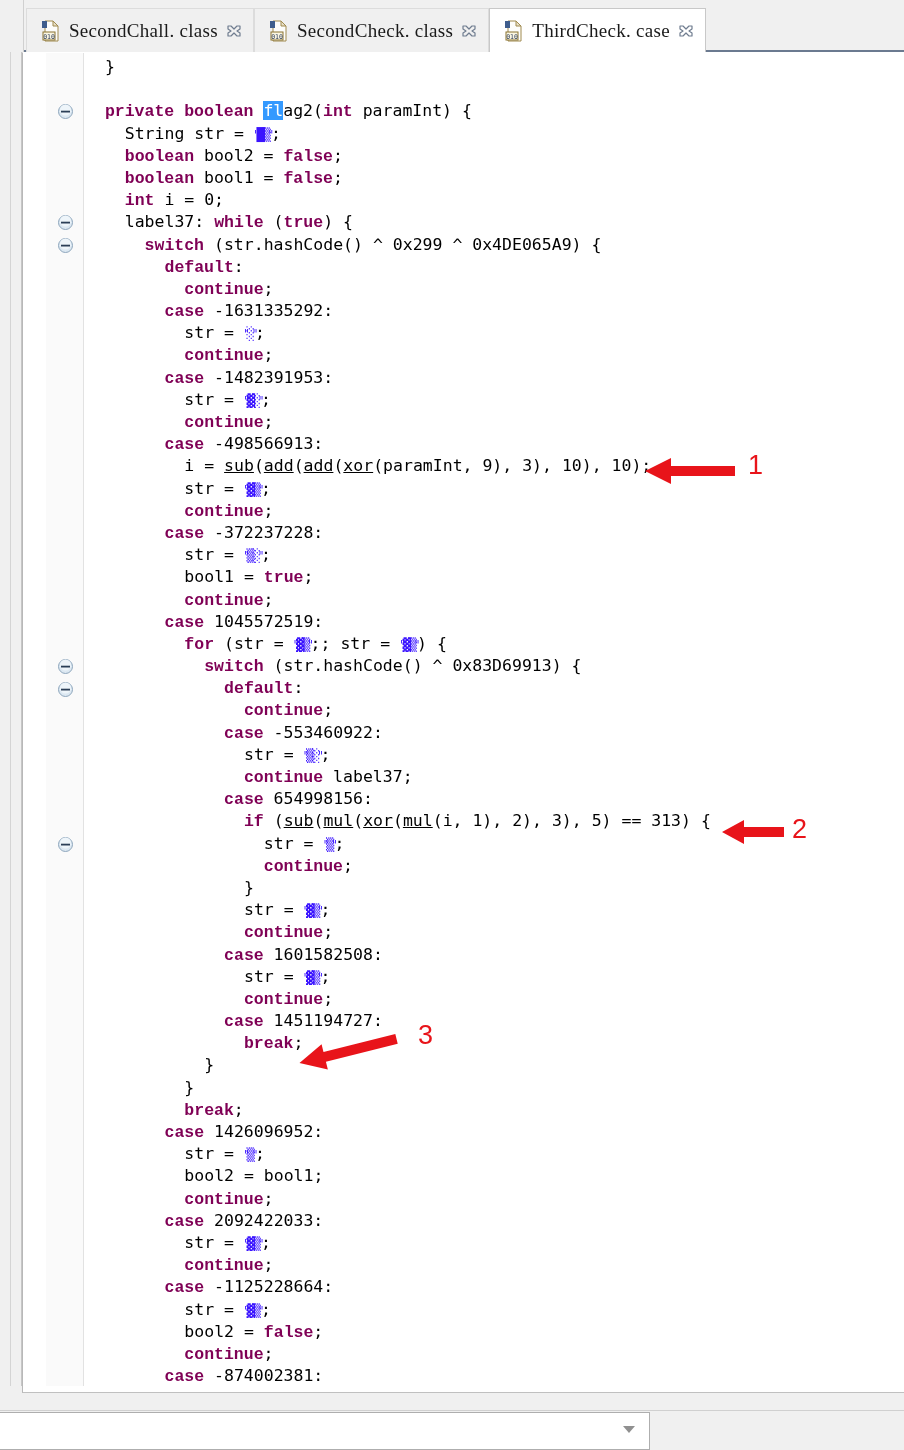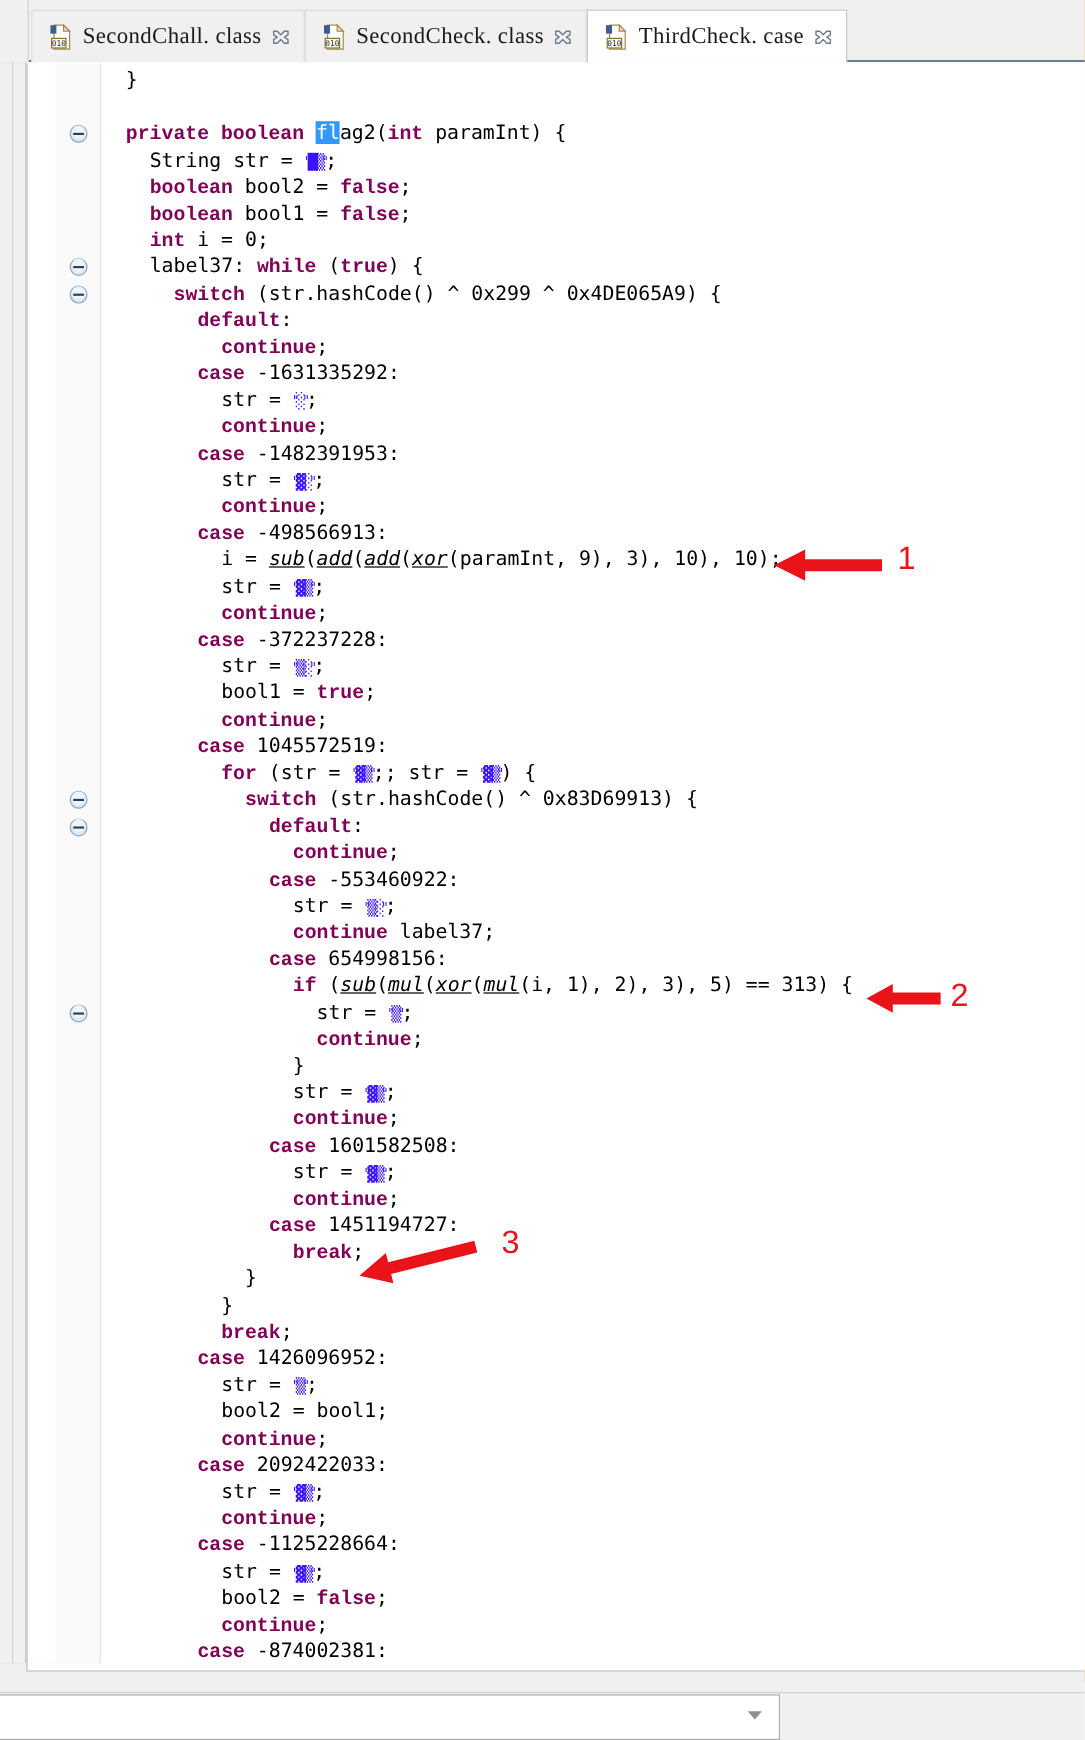--- a/index.html
+++ b/index.html
@@ -136,21 +136,21 @@
     line-height: 22.2px;
     white-space: pre;
     color: #000000;
     padding-top: 3px;
   }
   .ln { height: 22.2px; white-space: pre; }
 
   
   .kw   { color: #7f0055; font-weight: bold; font-family: Liberation Mono, monospace; }
   .pl   { color: #000000; }
-  .und  { text-decoration: underline; font-style: italic; }
+  .und  { text-decoration: underline; }
   
   .glyph {
     color: #2a00ff;
     font-family: "DejaVu Sans", sans-serif;
     font-size: 11px;
     letter-spacing: -2.5px;
     display: inline-block;
     transform: scaleY(1.15);
     opacity: 0.92;
   }

